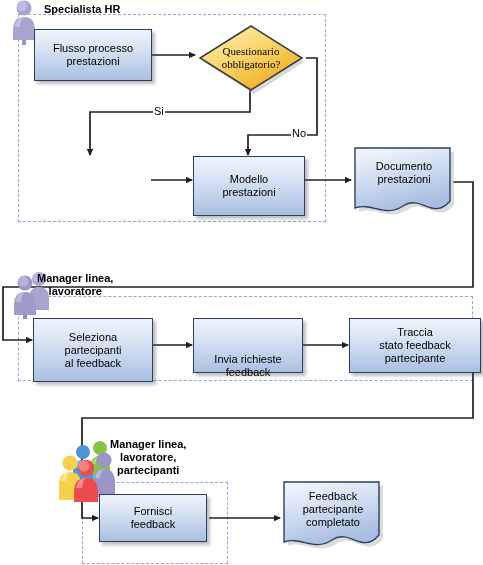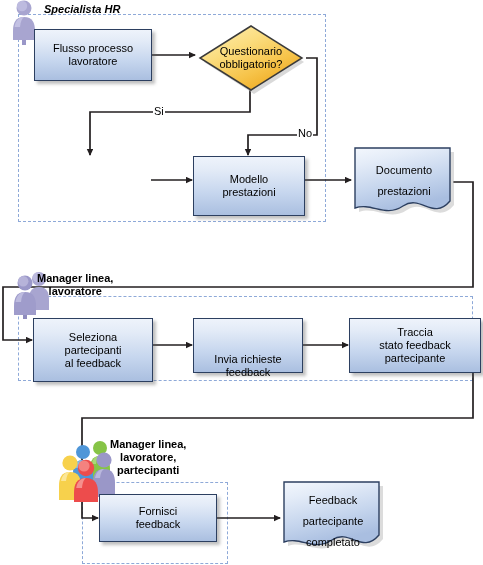--- a/index.html
+++ b/index.html
@@ -27,21 +27,21 @@
   .diamond-wrap{position:absolute;}
   .diamond-wrap svg{position:absolute;left:0;top:0;overflow:visible;}
   .diamond-label{position:absolute;left:0;top:0;width:100%;height:100%;
                  display:flex;align-items:center;justify-content:center;
                  text-align:center;font-size:11px;line-height:13px;color:#000;}
 
   
   .doc-wrap{position:absolute;}
   .doc-wrap svg{position:absolute;left:0;top:0;overflow:visible;}
   .doc-label{position:absolute;left:0;top:0;width:100%;
-             text-align:center;font-size:11px;line-height:21px;color:#000;}
+             text-align:center;font-size:11px;line-height:13px;color:#000;}
 
   
   #wires{position:absolute;left:0;top:0;width:483px;height:565px;
          overflow:visible;pointer-events:none;}
   .edge-lbl{position:absolute;font-size:11px;color:#000;background:#fff;
             padding:0 1px;line-height:11px;}
 
   
   .people{position:absolute;}
   .people svg{display:block;overflow:visible;}
@@ -79,40 +79,40 @@
 
       <path d="M303,345 L348,345" marker-end="url(#arw)"></path>
 
       <path d="M459,345 L473,345 L473,418 L82,418 L82,518 L98,518" marker-end="url(#arw)"></path>
 
       <path d="M209,518 L280,518" marker-end="url(#arw)"></path>
     </g>
   </svg>
 
   <div class="edge-lbl" style="left:153px;top:106px;">Si</div>
-  <div class="edge-lbl" style="left:297px;top:128px;">No</div>
+  <div class="edge-lbl" style="left:291px;top:128px;">No</div>
 
   <div class="people" style="left:8px;top:0px;">
     <svg width="34" height="46" viewBox="0 0 34 46">
       <ellipse cx="16" cy="34" rx="10" ry="3" fill="#ffffff" opacity="0"></ellipse>
       <circle cx="16" cy="8" r="7.5" fill="#a8a5d0"></circle>
       <circle cx="14" cy="6" r="5.2" fill="#bdbbdf"></circle>
       <path d="M16,17 C7.5,17 5,23 5,31 L5,40 L27,40 L27,31 C27,23 24.5,17 16,17 z" fill="#a8a5d0"></path>
       <path d="M16,17 C10,17 7.5,21.5 6.6,27 L12,27 C12.6,21.5 14,18.5 16,17 z" fill="#c3c1e3"></path>
       <path d="M14,40 L14,45 L18,45 L18,40 z" fill="#9a97c8"></path>
     </svg>
   </div>
-  <div class="lane-title" style="left:44px;top:3px;font-style:italic;">Specialista HR</div>
+  <div class="lane-title" style="left:44px;top:3px;">Specialista HR</div>
 
   <div class="node proc" style="left:34px;top:29px;width:118px;height:52px;">
     <span style="white-space:pre-line;">Flusso processo
-lavoratore</span>
-  </div>
-
-  <div class="diamond-wrap" style="left:196px;top:22px;width:110px;height:72px;">
+prestazioni</span>
+  </div>
+
+  <div class="diamond-wrap" style="left:196px;top:22px;width:110px;height:72px;font-family:Liberation Serif, serif;">
     <svg width="110" height="72" viewBox="0 0 110 72">
       <defs>
         <linearGradient id="dg" x1="0" y1="0" x2="0.75" y2="1">
           <stop offset="0%" stop-color="#fdf0b8"></stop>
           <stop offset="38%" stop-color="#fbdd80"></stop>
           <stop offset="72%" stop-color="#f6c349"></stop>
           <stop offset="100%" stop-color="#eda61c"></stop>
         </linearGradient>
       </defs>
       <path d="M55,5 L105,37 L55,69 L5,37 z" fill="#b9b9b9" opacity=".55" transform="translate(3,3)"></path>
@@ -199,21 +199,21 @@
       <circle cx="28" cy="31" r="8.2" fill="#ed4c4c"></circle>
       <circle cx="26" cy="29" r="5.6" fill="#f4827f"></circle>
       <path d="M28,41 C18.5,41 16,47.5 16,56 L16,65 L40,65 L40,56 C40,47.5 37.5,41 28,41 z" fill="#ed4c4c"></path>
       <path d="M28,41 C22,41 19.2,45.5 18.2,51 L24,51 C24.6,45.5 26,42 28,41 z" fill="#f58f8c"></path>
     </svg>
   </div>
   <div class="lane-title" style="left:110px;top:438px;text-align:center;">Manager linea,
 lavoratore,
 partecipanti</div>
 
-  <div class="node proc" style="left:99px;top:494px;width:118px;height:48px;">
+  <div class="node proc" style="left:99px;top:494px;width:108px;height:48px;">
     <span style="white-space:pre-line;">Fornisci
 feedback</span>
   </div>
 
   <div class="doc-wrap" style="left:281px;top:481px;width:104px;height:75px;">
     <svg width="104" height="75" viewBox="0 0 104 75">
       <defs>
         <linearGradient id="docg2" x1="0" y1="0" x2="0.35" y2="1">
           <stop offset="0%" stop-color="#f3f7fd"></stop>
           <stop offset="25%" stop-color="#e4ecf8"></stop>

